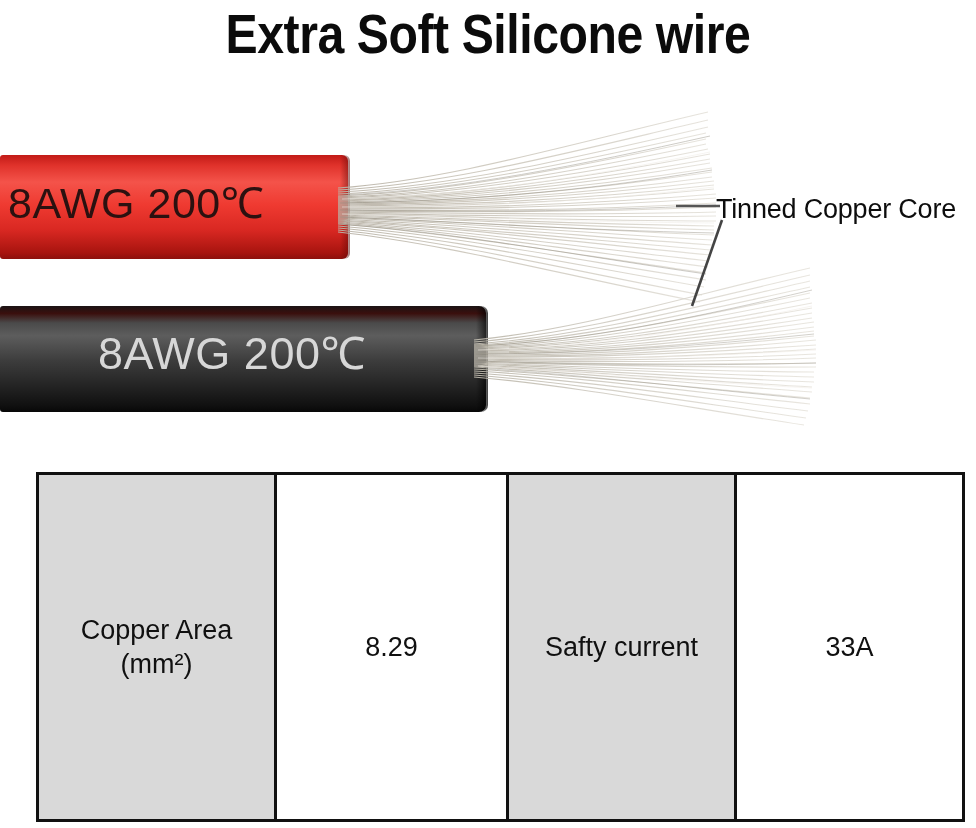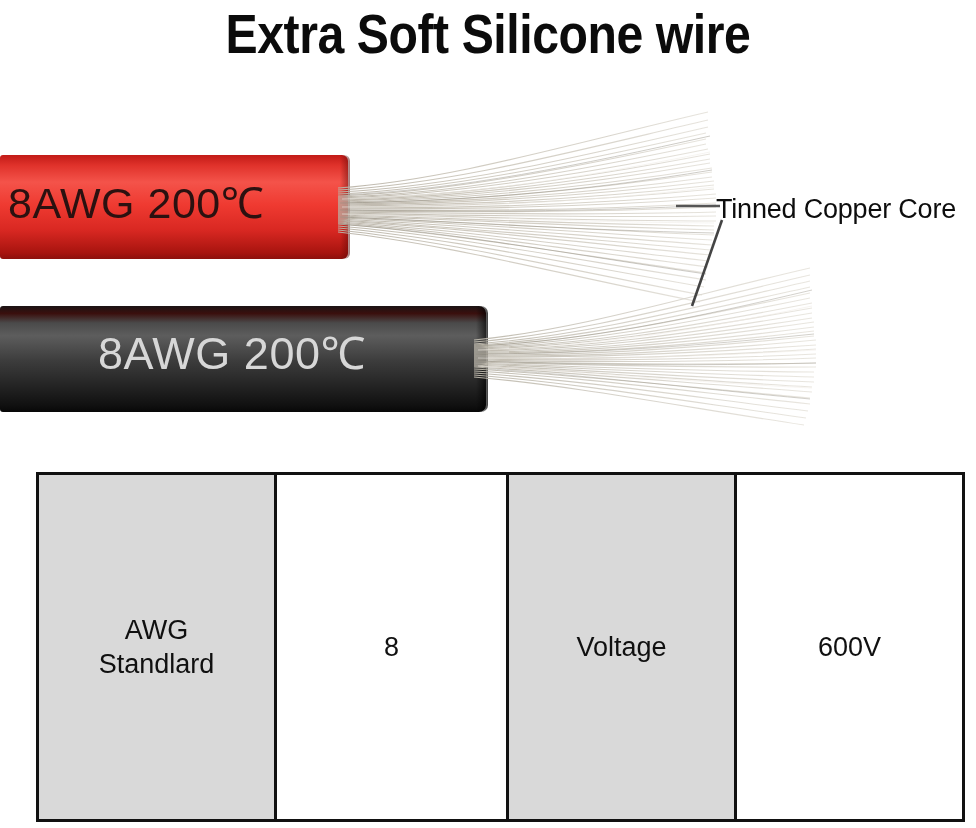--- a/index.html
+++ b/index.html
@@ -324,21 +324,21 @@
 <table id="spec-table">
   <colgroup>
     <col class="col-label-a">
     <col class="col-value-a">
     <col class="col-label-b">
     <col class="col-value-b">
   </colgroup>
   <tbody>
     <tr>
       <td class="label-cell">
-        <span>AWG</span><br>
-        <span>Standlard</span>
+        <span>Copper Area</span><br>
+        <span>(mm²)</span>
       </td>
-      <td class="value-cell">8</td>
-      <td class="label-cell">Voltage</td>
-      <td class="value-cell">600V</td>
+      <td class="value-cell">8.29</td>
+      <td class="label-cell">Safty current</td>
+      <td class="value-cell">33A</td>
     </tr>
   </tbody>
 </table>
 
 </body></html>

